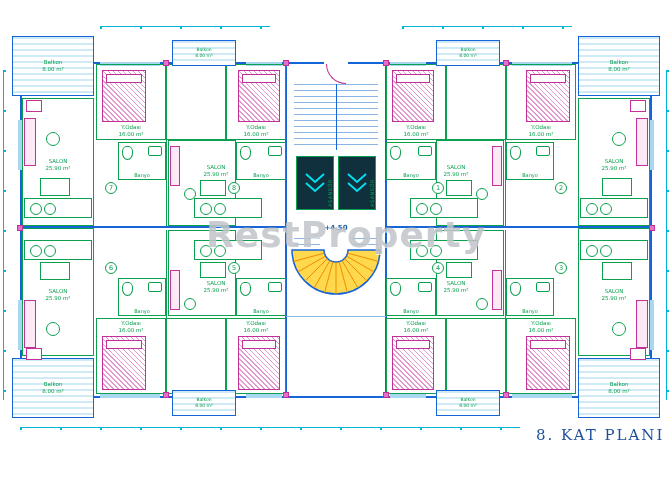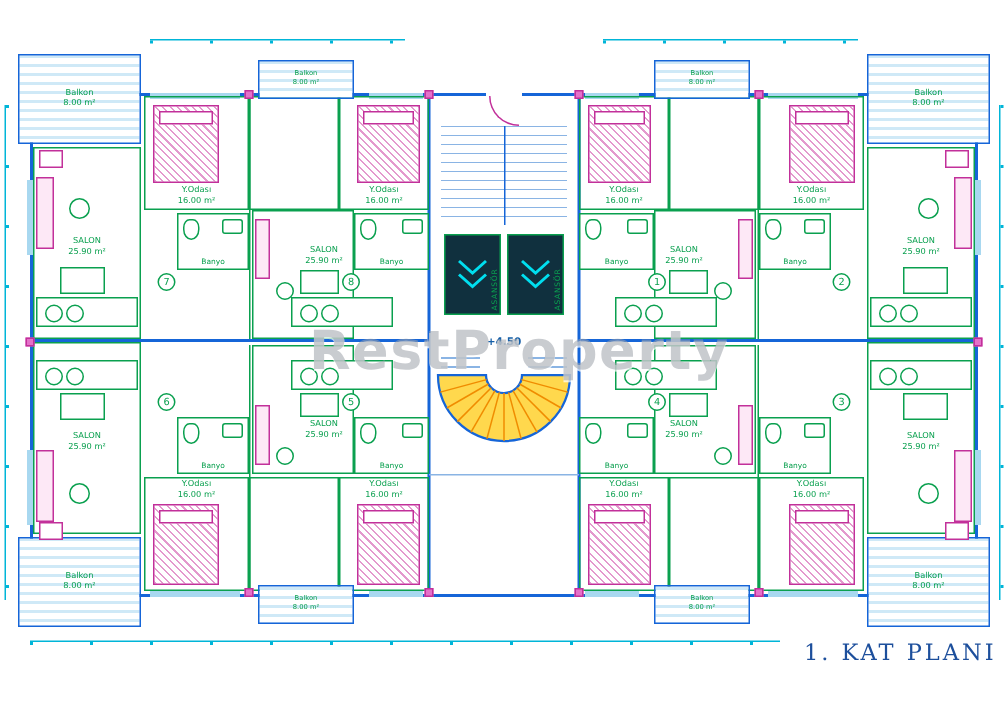--- a/index.html
+++ b/index.html
@@ -270,13 +270,13 @@
   </div>
 <div class="a kitchen" style="left:580px;top:240px;width:68px;height:20px"></div>
 <div class="a rlabel" style="left:584px;top:288px;width:60px"><span>SALON</span><b>25.90 m²</b></div>
 <div class="a sofa" style="left:636px;top:300px;width:12px;height:48px"></div>
 <div class="a chair" style="left:630px;top:348px;width:16px;height:12px"></div>
 <div class="a ctable" style="left:612px;top:322px;width:14px;height:14px"></div>
 <div class="a dtable" style="left:602px;top:262px;width:30px;height:18px"></div>
 <div class="a circle" style="left:555px;top:262px">3</div>
 
 <div class="a watermark" style="left:206px;top:214px;width:260px">RestProperty</div>
-<div class="a title" style="left:536px;top:426px;width:122px">1. KAT PLANI</div>
+<div class="a title" style="left:536px;top:426px;width:122px">8. KAT PLANI</div>
 
 </body></html>

